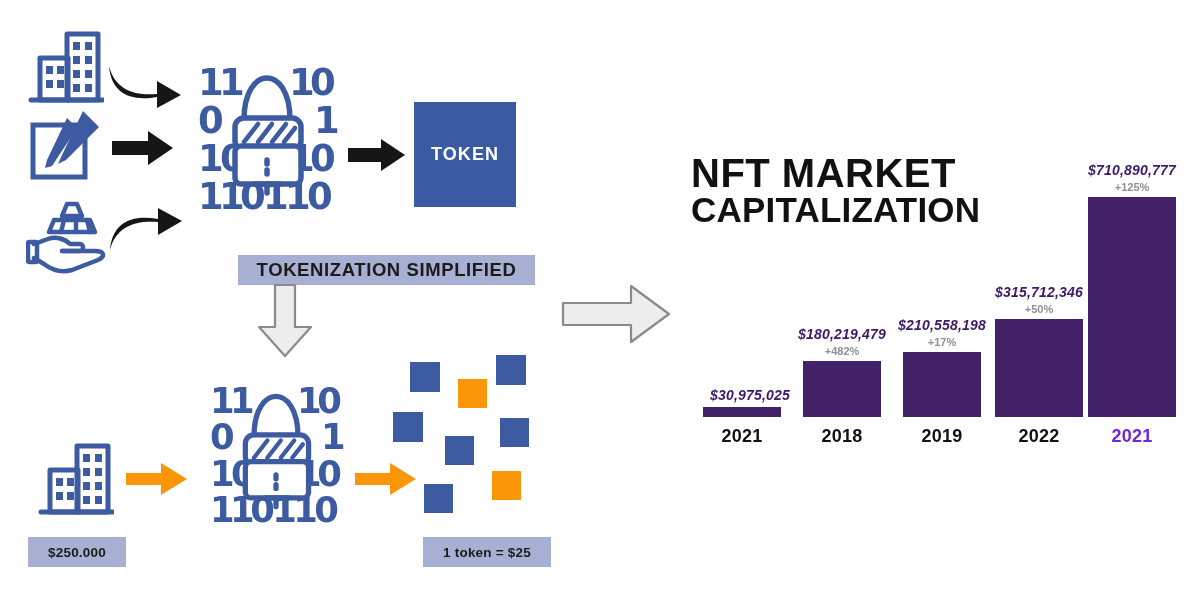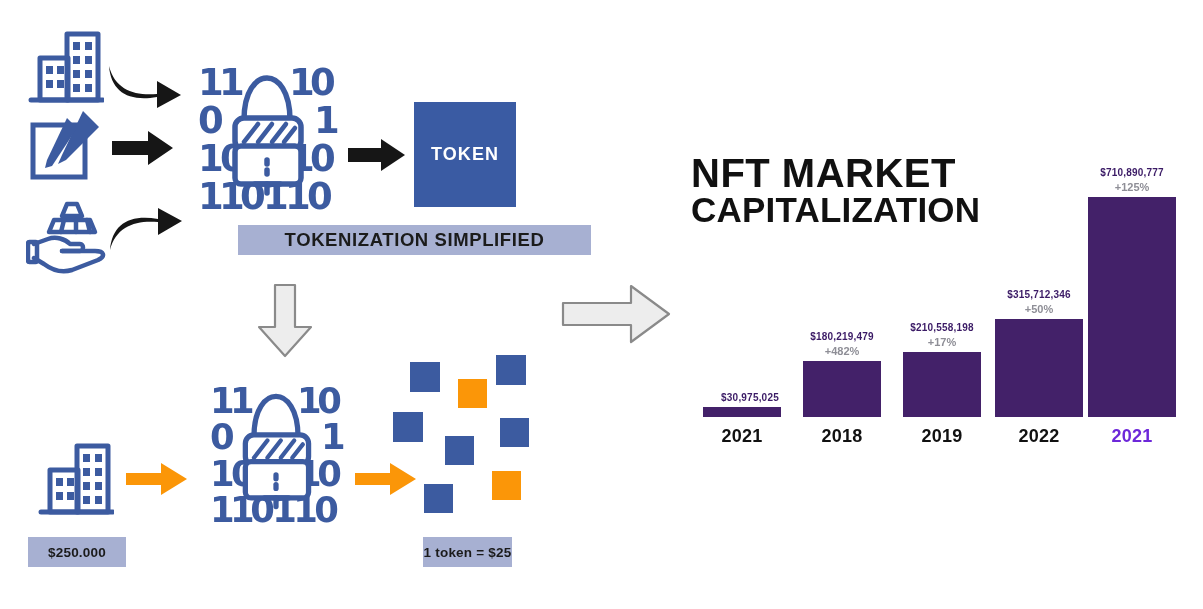--- a/index.html
+++ b/index.html
@@ -88,23 +88,24 @@
     left: 0;
     background: #432169;
     width: 100%;
   }
   .bar-value {
     position: absolute;
     left: 50%;
     transform: translateX(-50%);
     white-space: nowrap;
     color: #3b1b66;
-    font-size: 10px;
+    font-size: 14px;
     font-weight: 800;
     letter-spacing: 0.2px;
+    font-style: italic;
   }
   .bar-pct {
     position: absolute;
     left: 50%;
     transform: translateX(-50%);
     white-space: nowrap;
     color: #8e8e96;
     font-size: 11px;
     font-weight: 700;
   }
@@ -233,21 +234,21 @@
   <div class="abs" style="left:348px; top:138px;">
     <svg class="icon" width="58" height="34" viewBox="0 0 58 34">
       <path d="M0 10 L33 10 L33 1 L57 17 L33 33 L33 24 L0 24 Z" fill="#161616"></path>
     </svg>
   </div>
 
   <div class="abs token-box" style="left:414px; top:102px; width:102px; height:105px;">
     <span>TOKEN</span>
   </div>
 
-  <div class="abs chip chip-banner" style="left:238px; top:225px; width:353px; height:30px;">
+  <div class="abs chip chip-banner" style="left:238px; top:255px; width:297px; height:30px;">
     <span>TOKENIZATION SIMPLIFIED</span>
   </div>
 
   <div class="abs" style="left:255px; top:283px;">
     <svg class="icon" width="60" height="76" viewBox="0 0 60 76">
       <path d="M20 2 L40 2 L40 44 L56 44 L30 73 L4 44 L20 44 Z" fill="#ededed" stroke="#8a8a8a" stroke-width="2.2" stroke-linejoin="round"></path>
     </svg>
   </div>
 
   <div class="abs" style="left:561px; top:283px;">
@@ -338,21 +339,21 @@
       <div class="sq sq-blue" style="left: 500px; top: 418px; width: 29px; height: 29px; background: rgb(60, 91, 160);"></div>
       <div class="sq sq-blue" style="left: 445px; top: 436px; width: 29px; height: 29px; background: rgb(60, 91, 160);"></div>
       <div class="sq sq-orange" style="left: 492px; top: 471px; width: 29px; height: 29px; background: rgb(251, 150, 8);"></div>
       <div class="sq sq-blue" style="left: 424px; top: 484px; width: 29px; height: 29px; background: rgb(60, 91, 160);"></div>
     </div>
 
   <div class="abs chip chip-small" style="left:28px; top:537px; width:98px; height:30px;">
     <span>$250.000</span>
   </div>
 
-  <div class="abs chip chip-small" style="left:423px; top:537px; width:89px; height:30px;">
+  <div class="abs chip chip-small" style="left:423px; top:537px; width:128px; height:30px;">
     <span>1 token = $25</span>
   </div>
 
   <div id="chart-panel">
 
     <div class="chart-title">
       <span class="l1">NFT MARKET</span>
       <span class="l2">CAPITALIZATION</span>
     </div>
 

